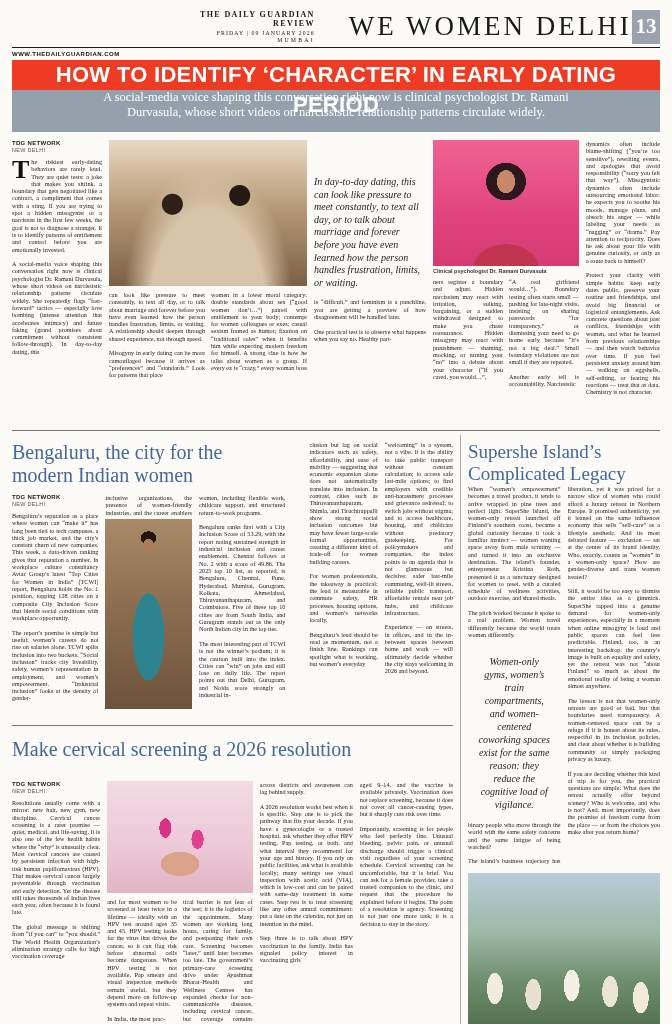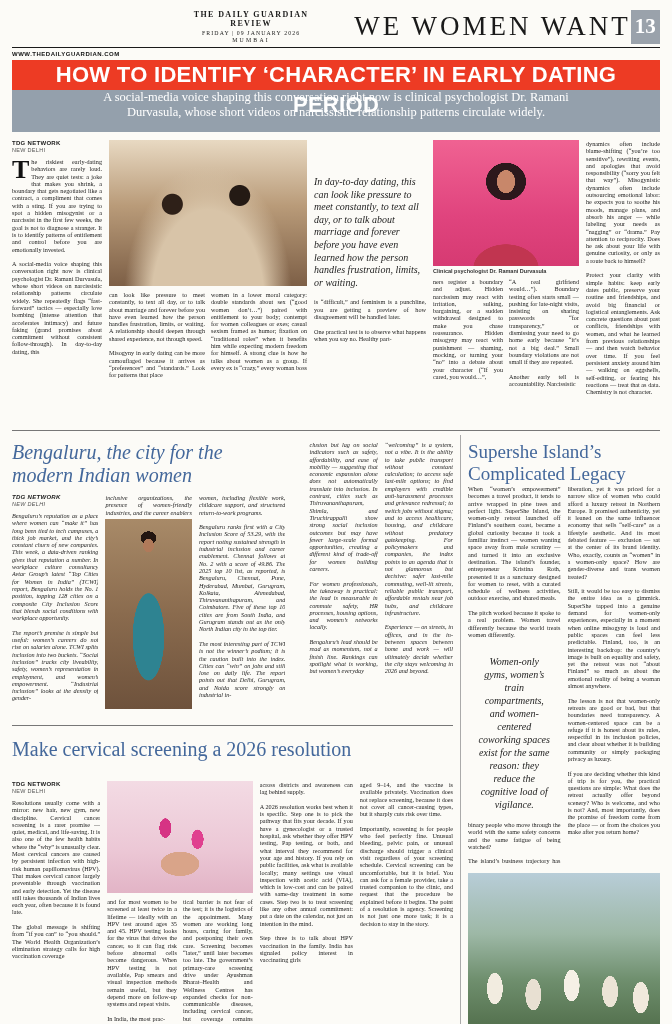--- a/index.html
+++ b/index.html
@@ -6,21 +6,21 @@
   html,body { background:#dfdfdf; }
   .page {
     width:672px; height:1024px; background:#fcfbf7; margin:0 auto;
     padding:6px 12px 8px; overflow:hidden; position:relative;
     font-family:"Liberation Serif", serif; color:#1a1a1a;
   }
 
   
   .topbar { display:flex; align-items:center; height:42px; border-bottom:1.5px solid #1a1a1a; }
   .mast-spacer { flex:0 0 170px; }
-  .mast-info { text-align:center; }
+  .mast-info { text-align:right; }
   .mast-paper { font-size:8px; font-weight:bold; letter-spacing:1.4px; }
   .mast-date { font-size:5.8px; letter-spacing:1.1px; margin-top:2px; color:#222; }
   .mast-city { font-size:5.8px; letter-spacing:2.2px; margin-top:1px; color:#222; }
   .mast-title { margin-left:34px; font-size:27px; letter-spacing:3px; font-weight:500; white-space:nowrap; }
   .page-box { margin-left:auto; width:34px; height:34px; background:#9aa2ab; color:#fff;
               display:flex; align-items:center; justify-content:center; font-size:21px; font-weight:bold; }
   .url-row { font-family:"Liberation Sans", sans-serif; font-size:6px; font-weight:bold;
              letter-spacing:.5px; padding:3px 0; color:#111; }
 
   
@@ -66,21 +66,21 @@
   .ma-c5 { flex:1; } .ma-c5 .body { height:282px; }
 
   .rule { border:0; border-top:1px solid #777; margin:4px 0; }
 
   
   .lower { display:flex; height:606px; overflow:hidden; }
   .lower-left { flex:1; padding-right:7px; }
   .lower-right { flex:0 0 200px; border-left:1px solid #aaa; padding-left:7px; }
 
   
-  .beng { display:flex; gap:24px; height:286px; overflow:hidden; padding-top:6px;font-style:italic; }
+  .beng { display:flex; gap:24px; height:286px; overflow:hidden; padding-top:6px; }
   .beng-left { flex:0 0 62%; }
   .beng-head { font-size:20px; line-height:23px; margin-bottom:7px; }
   .beng-cols { display:flex; gap:7px; height:220px; }
   .beng-cols .col { flex:1; }
   .beng-cols .body { height:100%; }
   .bc1-body { height:198px !important; }
   .bc2-top { height:22px !important; }
   .photo-teal { height:190px; margin-top:3px;
     background:
       radial-gradient(ellipse 9px 11px at 50% 14%, #b07a5a 0 60%, rgba(176,122,90,0) 61%),
@@ -129,21 +129,21 @@
 
 <div class="page">
 
   <div class="topbar">
     <div class="mast-spacer"></div>
     <div class="mast-info">
       <div class="mast-paper">THE DAILY GUARDIAN REVIEW</div>
       <div class="mast-date">FRIDAY | 09 JANUARY 2026</div>
       <div class="mast-city">MUMBAI</div>
     </div>
-    <div class="mast-title">WE WOMEN WANT</div>
+    <div class="mast-title">WE WOMEN DELHI</div>
     <div class="page-box">13</div>
   </div>
   <div class="url-row">WWW.THEDAILYGUARDIAN.COM</div>
 
   <div class="banner">HOW TO IDENTIFY ‘CHARACTER’ IN EARLY DATING PERIOD</div>
   <div class="subbanner">A social-media voice shaping this conversation right now is clinical psychologist Dr. Ramani Durvasula, whose short videos on narcissistic relationship patterns circulate widely.</div>
 
   <section class="main-article">
     <div class="ma-c1">
       <div class="byline">

